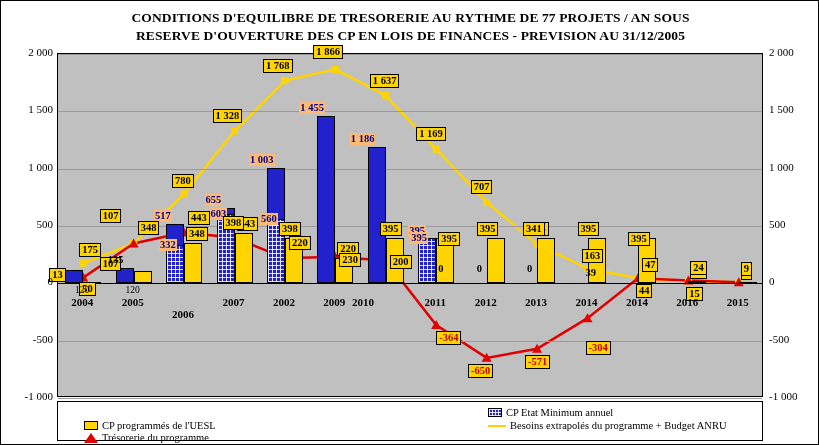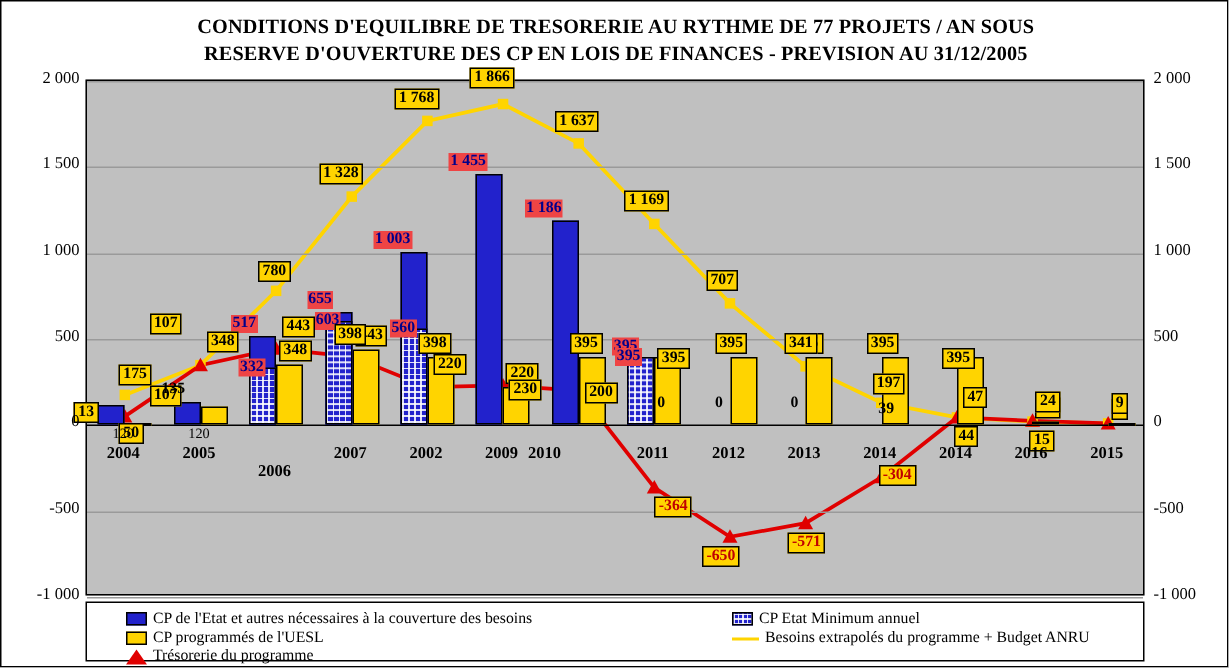--- a/index.html
+++ b/index.html
@@ -68,21 +68,21 @@
     font-size:10.5px;
     font-weight:bold;
     color:#000;
     background:#ffd400;
     border:1px solid #000;
     padding:0 2px;
     line-height:12px;
     white-space:nowrap;
   }
   .dlabel.blue{
-    background:#ef4444;
+    background:#fdba74;
     border:none;
     color:#00008b;
     padding:0 1px;
   }
   .dlabel.plain{
     background:transparent;border:none;color:#000;padding:0;
   }
   .dlabel.red{
     background:#ffd400;border:1px solid #000;color:#c00000;
   }
@@ -251,35 +251,35 @@
       <div class="dlabel " style="left: 21.2143px; top: 189.267px;">175</div>
       <div class="dlabel " style="left: 41.6429px; top: 155.429px;">107</div>
       <div class="dlabel " style="left: 114.071px; top: 119.893px;">780</div>
       <div class="dlabel " style="left: 154.5px; top: 55.056px;">1 328</div>
       <div class="dlabel " style="left: 204.929px; top: 4.60267px;">1 768</div>
       <div class="dlabel " style="left: 255.357px; top: -8.63467px;">1 866</div>
       <div class="dlabel " style="left: 311.786px; top: 19.624px;">1 637</div>
       <div class="dlabel " style="left: 358.214px; top: 73.288px;">1 169</div>
       <div class="dlabel " style="left: 412.643px; top: 126.264px;">707</div>
       <div class="dlabel " style="left: 465.071px; top: 168.232px;">341</div>
-      <div class="dlabel " style="left: 523.5px; top: 194.541px;">197</div>
+      <div class="dlabel " style="left: 523.5px; top: 194.541px;">163</div>
       <div class="dlabel " style="left: 583.929px; top: 204.288px;">47</div>
       <div class="dlabel " style="left: 632.357px; top: 207.04px;">24</div>
       <div class="dlabel " style="left: 682.786px; top: 208.301px;">9</div>
       <div class="dlabel " style="left: 21.2143px; top: 227.6px;">50</div>
       <div class="dlabel " style="left: 79.6429px; top: 167.429px;">348</div>
       <div class="dlabel " style="left: 130.071px; top: 156.536px;">443</div>
       <div class="dlabel " style="left: 164.5px; top: 161.696px;">398</div>
       <div class="dlabel " style="left: 230.929px; top: 182.107px;">220</div>
       <div class="dlabel " style="left: 281.357px; top: 198.96px;">230</div>
       <div class="dlabel " style="left: 331.786px; top: 184.4px; margin-top: 17px;">200</div>
       <div class="dlabel red" style="left: 378.214px; top: 277.072px;">-364</div>
       <div class="dlabel red" style="left: 410px; top: 309.867px; text-align: center;">-650</div>
       <div class="dlabel red" style="left: 467.071px; top: 300.808px;">-571</div>
-      <div class="dlabel red" style="left: 527.5px; top: 256px;">-304</div>
+      <div class="dlabel red" style="left: 527.5px; top: 287px;">-304</div>
       <div class="dlabel " style="left: 577.929px; top: 230.288px;">44</div>
       <div class="dlabel " style="left: 628.357px; top: 232.581px;">15</div>
       <div class="dlabel plain" style="left: 49.6429px; top: 199.853px;">135</div>
       <div class="dlabel plain" style="left: 527.5px; top: 212.541px;">39</div>
     </div>
 
   <div id="axis-left">
       <div class="axis-label" style="left: 4px; top: 389px;">-1 000</div>
       <div class="axis-label" style="left: 4px; top: 331.667px;">-500</div>
       <div class="axis-label" style="left: 4px; top: 274.333px;">0</div>
@@ -310,24 +310,20 @@
       <div class="xlabel" style="left: 410.214px; top: 295.333px;">2011</div>
       <div class="xlabel" style="left: 460.643px; top: 295.333px;">2012</div>
       <div class="xlabel" style="left: 511.071px; top: 295.333px;">2013</div>
       <div class="xlabel" style="left: 561.5px; top: 295.333px;">2014</div>
       <div class="xlabel" style="left: 611.929px; top: 295.333px;">2014</div>
       <div class="xlabel" style="left: 662.357px; top: 295.333px;">2016</div>
       <div class="xlabel" style="left: 712.786px; top: 295.333px;">2015</div>
     </div>
 
   <div id="legend">
-      <div class="lg-item" style="left: 26px; top: 5px;">
-        <span class="swatch sw-blue"></span>
-        <span class="lg-text">CP de l'Etat et autres nécessaires à la couverture des besoins</span>
-      </div>
       <div class="lg-item" style="left: 26px; top: 18px;">
         <span class="swatch sw-yellow"></span>
         <span class="lg-text">CP programmés de l'UESL</span>
       </div>
       <div class="lg-item" style="left: 26px; top: 30px;">
         <span class="sw-tri"></span>
         <span class="lg-text">Trésorerie du programme</span>
       </div>
       <div class="lg-item" style="left: 430px; top: 5px;">
         <span class="swatch sw-hatch"></span>

